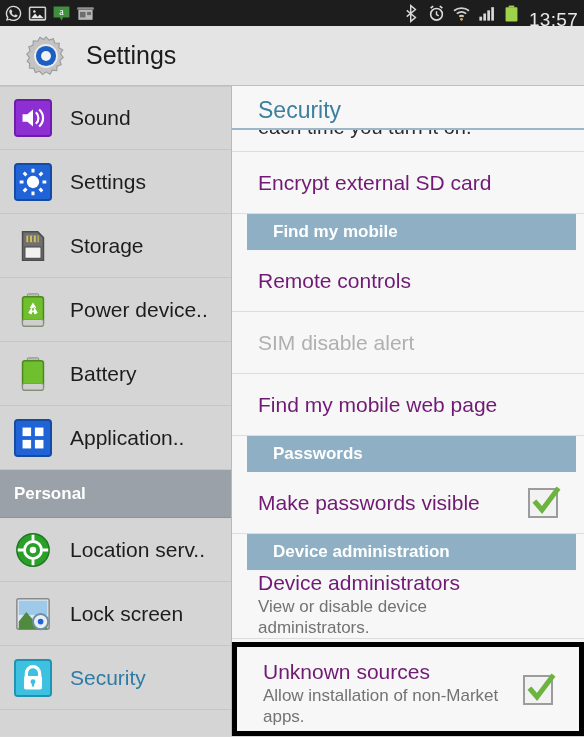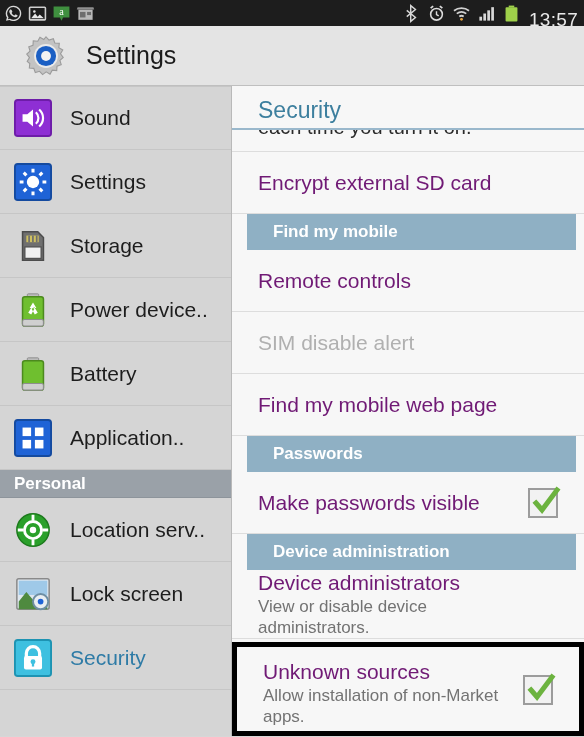--- a/index.html
+++ b/index.html
@@ -46,21 +46,21 @@
   }
   .s-row {
     height: 64px; display: flex; align-items: center;
     padding-left: 14px; gap: 18px;
     border-bottom: 1px solid #c6c6c6;
   }
   .s-row.first { border-top: 1px solid #c6c6c6; }
   .s-label { font-size: 21px; color: #1d1d1d; white-space: nowrap; }
   .s-row.selected .s-label { color: #2e7ba6; }
   .s-hdr {
-    height: 28px; background: #9aa1a8; display: flex; align-items: center;
+    height: 48px; background: #9aa1a8; display: flex; align-items: center;
     padding-left: 14px; border-bottom: 1px solid #8d949b;
   }
   .s-hdr span { color: #fff; font-size: 17px; font-weight: bold; }
   .s-ico { width: 38px; height: 38px; flex: 0 0 38px; }
 
   
   .pane { flex: 1; background: #f7f7f7; position: relative; overflow: hidden; }
   .pane-title {
     height: 44px; display: flex; align-items: flex-end;
     padding: 0 0 4px 26px;

